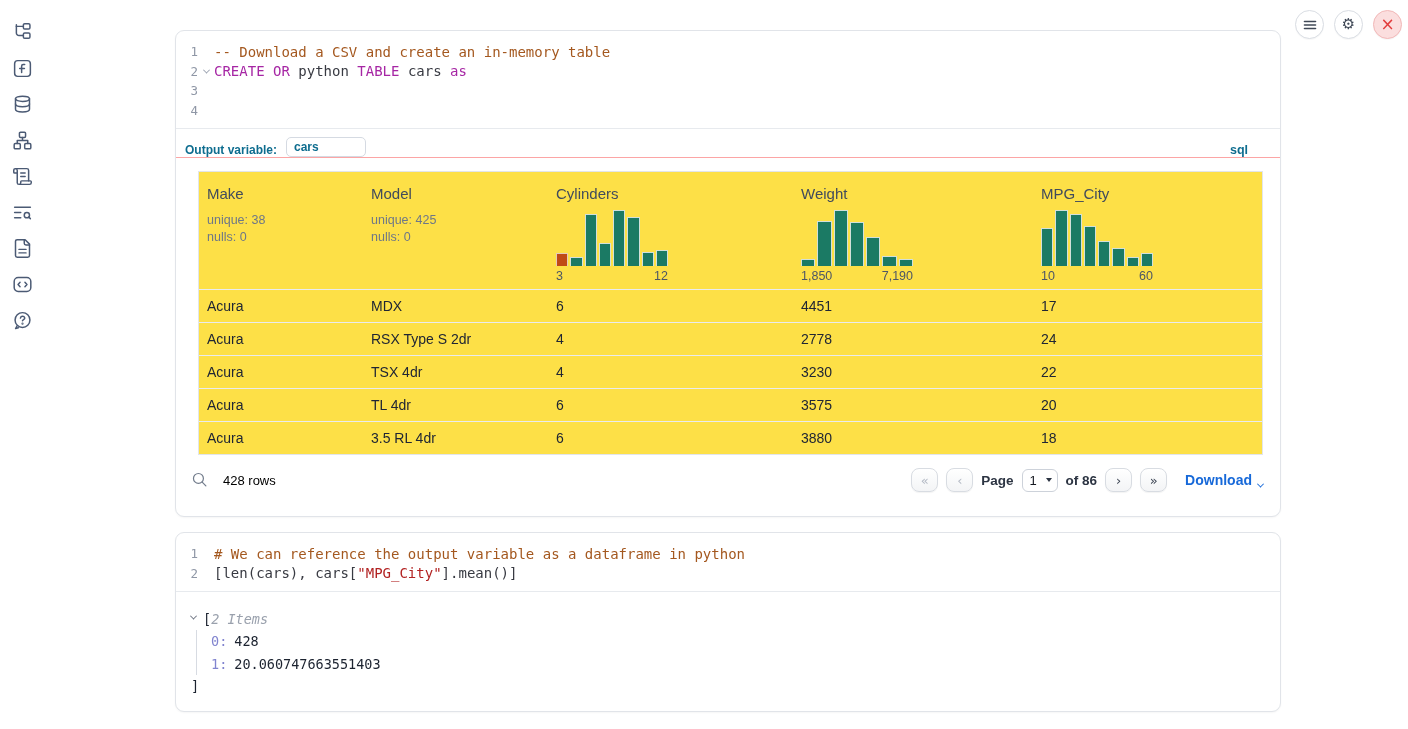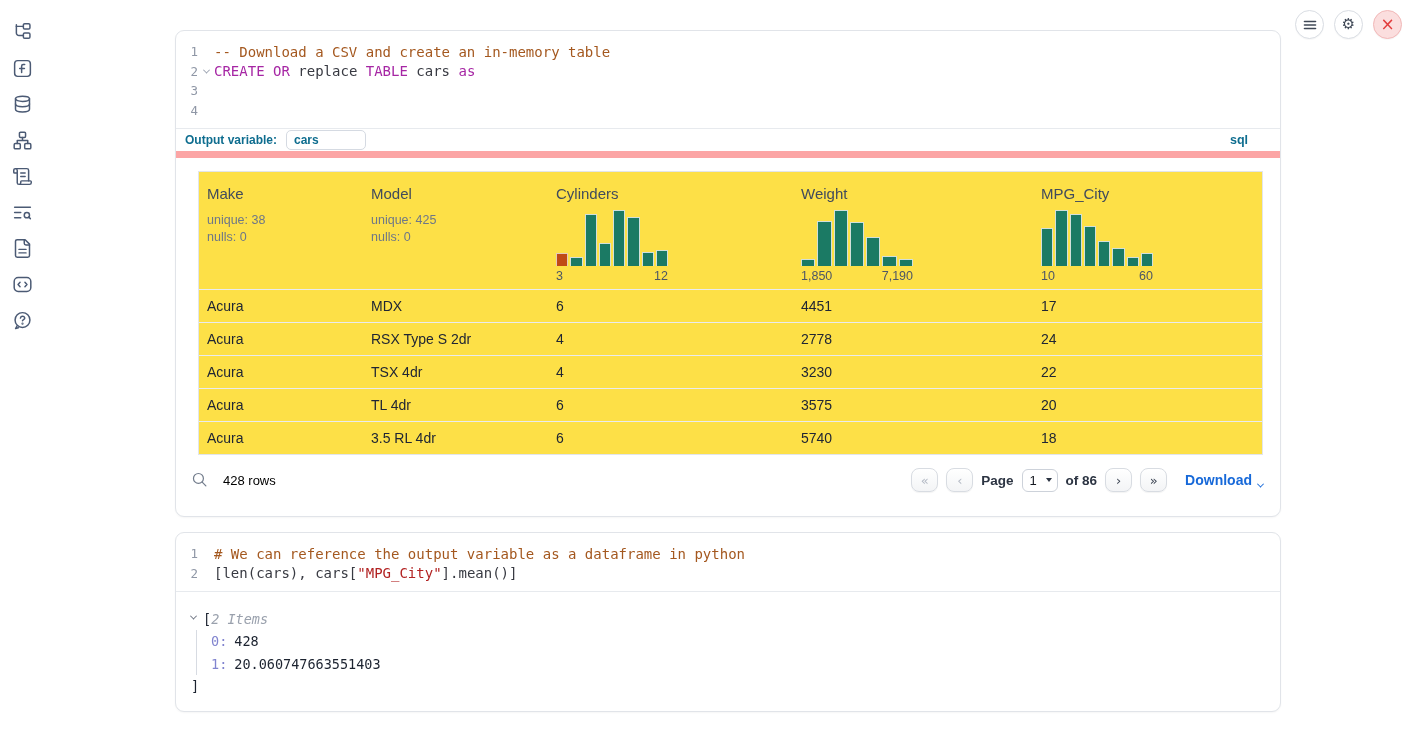--- a/index.html
+++ b/index.html
@@ -45,22 +45,22 @@
   .chev{display:inline-block;width:6px;height:6px;border-right:1.5px solid currentColor;
     border-bottom:1.5px solid currentColor;transform:rotate(45deg) translate(-1px,-1px)}
   .fold-slot .chev{color:#9aa2b0;width:5px;height:5px}
   .src{white-space:pre}
   .tk-comment{color:var(--cmt)}
   .tk-keyword{color:var(--kw)}
   .tk-string{color:var(--str)}
   .tk-plain{color:#383a42}
 
   
-  .outvar-row{height:29px;display:flex;align-items:center;padding:0 10px 0 9px;
-    border-bottom:7px solid #fca5a5}
+  .outvar-row{height:29px;display:flex;align-items:flex-end;padding:0 10px 0 9px;
+    border-bottom:1px solid #fca5a5}
   .outvar-label{font-size:12px;font-weight:700;color:var(--label-blue);margin-right:9px}
   .outvar-input{width:80px;height:20px;border:1px solid #d5dae2;border-radius:5px;
     font-family:"Liberation Sans",sans-serif;font-size:12px;font-weight:700;
     color:var(--label-blue);padding:0 7px;outline:none}
   .lang-badge{margin-left:auto;margin-right:22px;font-size:12.5px;font-weight:700;
     color:var(--label-blue)}
 
   
   .table-card{margin:13px 17px 0 22px;border:1px solid #e2e5ea;border-radius:0;
     overflow:hidden;background:#fde047}
@@ -208,21 +208,21 @@
       <div class="code-line mono">
         <span class="gutter">1</span>
         <span class="fold-slot"></span>
         <span class="src"><span class="tk-comment">-- Download a CSV and create an in-memory table</span></span>
       </div>
       <div class="code-line mono">
         <span class="gutter">2</span>
         <span class="fold-slot">
           <span class="chev"></span>
         </span>
-        <span class="src"><span class="tk-keyword">CREATE</span><span class="tk-plain"> </span><span class="tk-keyword">OR</span><span class="tk-plain"> replace </span><span class="tk-keyword">TABLE</span><span class="tk-plain"> cars </span><span class="tk-keyword">as</span></span>
+        <span class="src"><span class="tk-keyword">CREATE</span><span class="tk-plain"> </span><span class="tk-keyword">OR</span><span class="tk-plain"> python </span><span class="tk-keyword">TABLE</span><span class="tk-plain"> cars </span><span class="tk-keyword">as</span></span>
       </div>
       <div class="code-line mono">
         <span class="gutter">3</span>
         <span class="fold-slot"></span>
       </div>
       <div class="code-line mono">
         <span class="gutter">4</span>
         <span class="fold-slot"></span>
       </div>
     </div>
@@ -326,21 +326,21 @@
           <div class="td">Acura</div>
           <div class="td">TL 4dr</div>
           <div class="td">6</div>
           <div class="td">3575</div>
           <div class="td">20</div>
         </div>
         <div class="trow">
           <div class="td">Acura</div>
           <div class="td">3.5 RL 4dr</div>
           <div class="td">6</div>
-          <div class="td">5740</div>
+          <div class="td">3880</div>
           <div class="td">18</div>
         </div>
       </div>
   </div>
 
   <div class="table-footer">
     <span class="search-icon-wrap">
       <svg viewBox="0 0 24 24">
           <circle cx="10.5" cy="10.5" r="7"></circle>
           <line x1="15.8" y1="15.8" x2="21" y2="21"></line>

